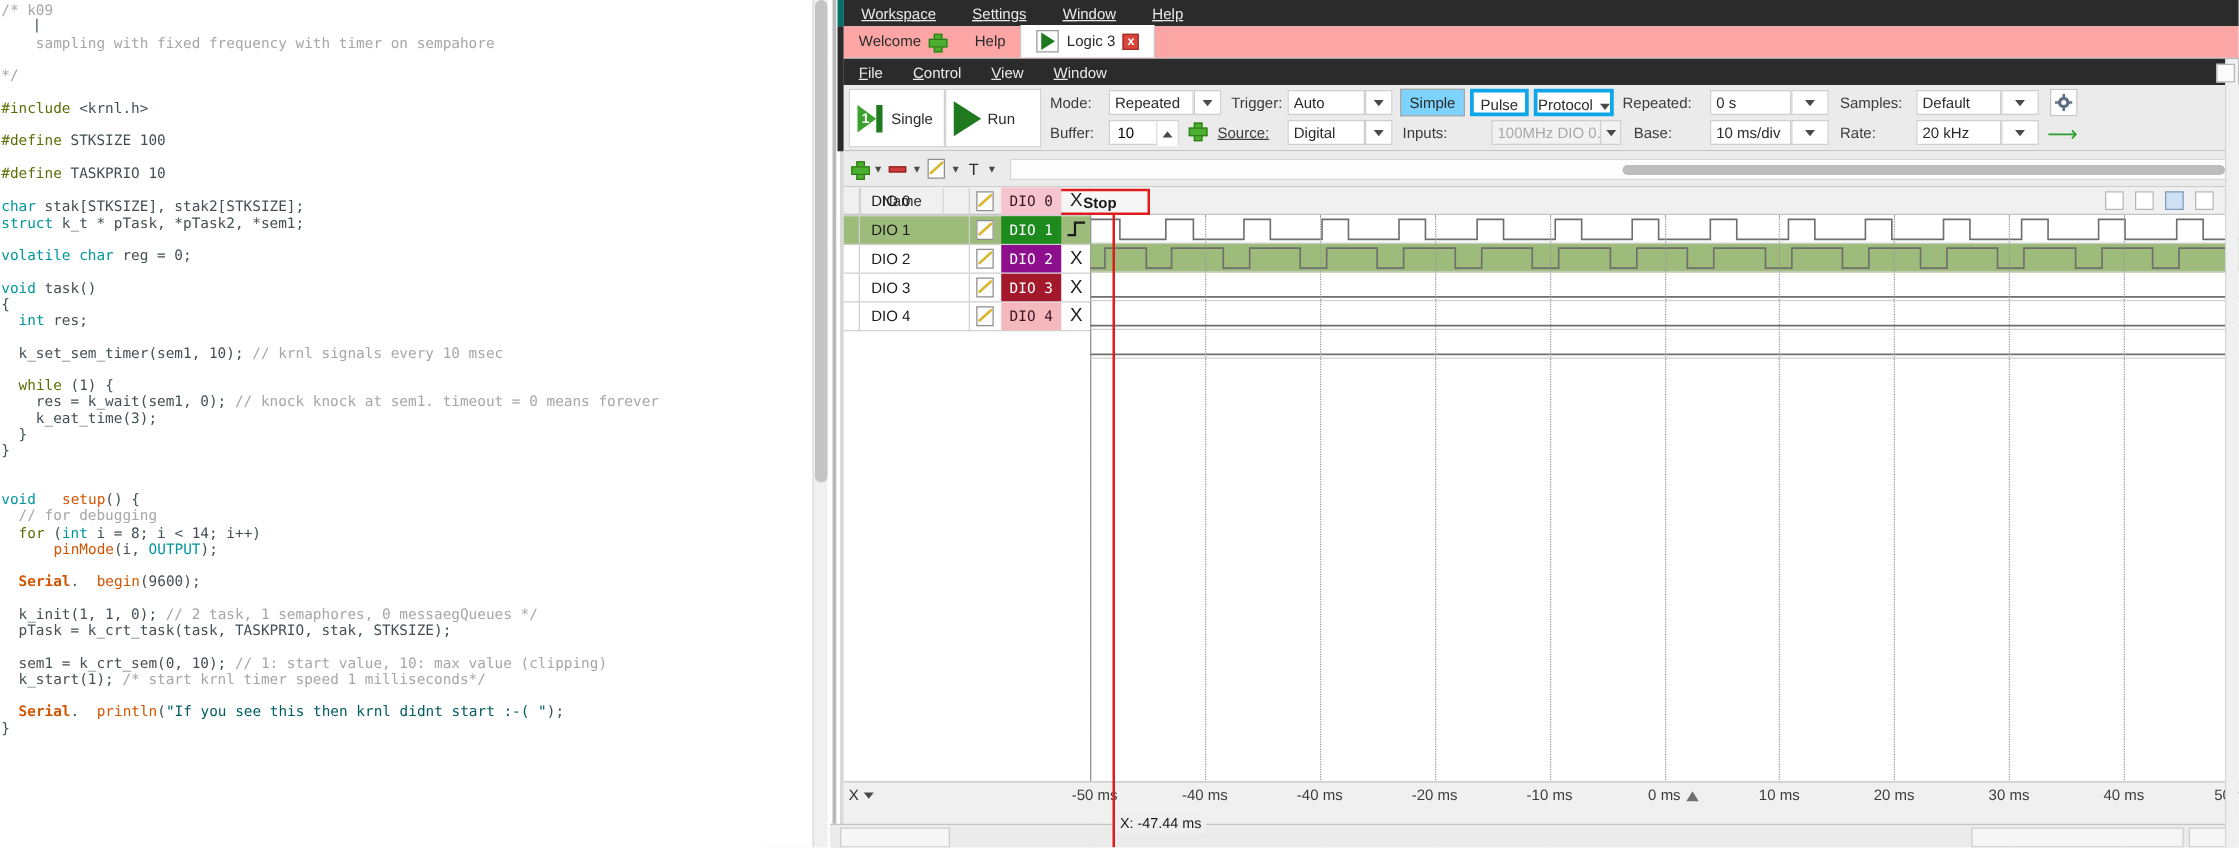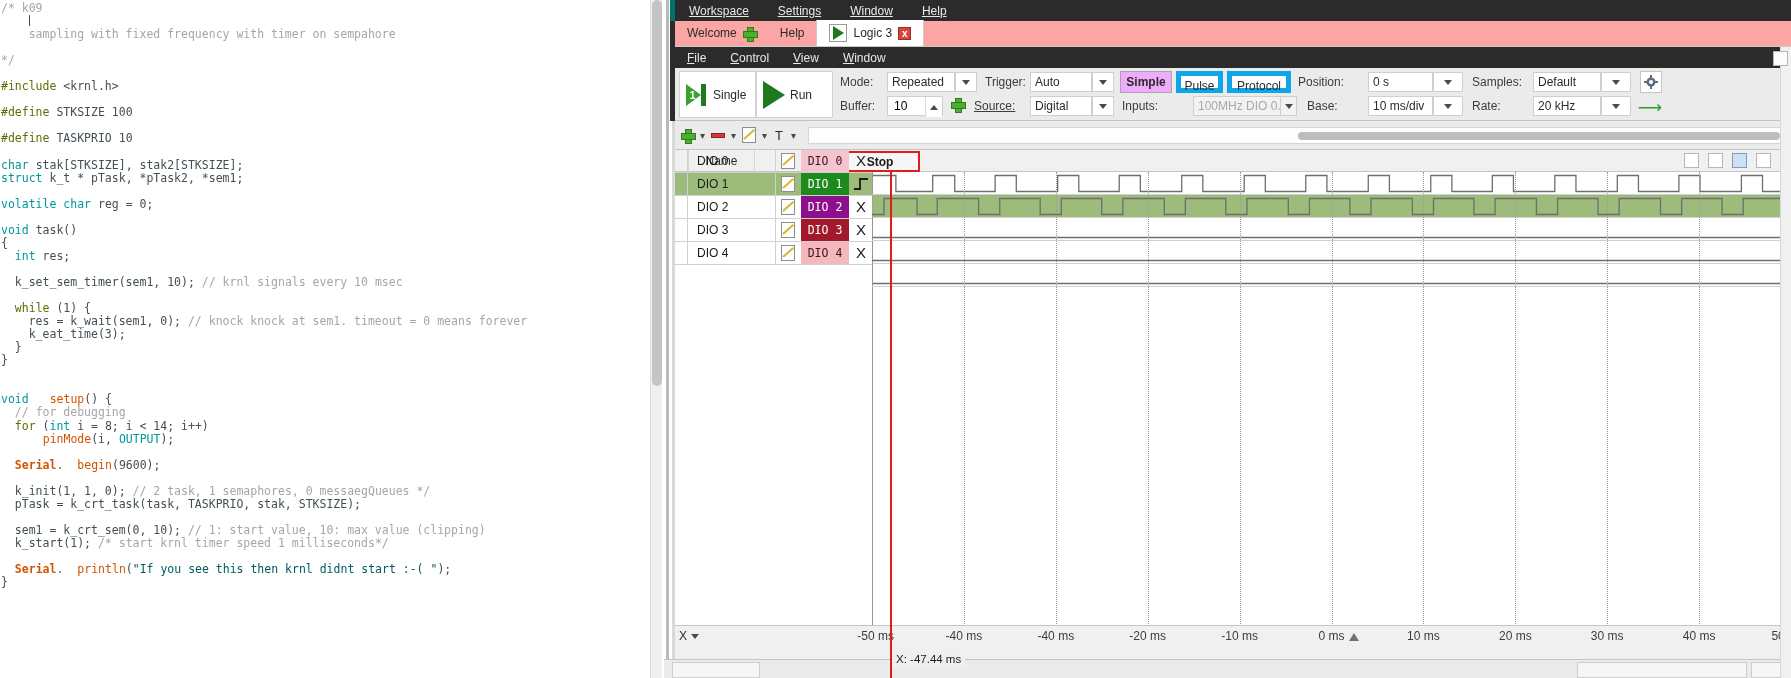--- a/index.html
+++ b/index.html
@@ -144,24 +144,24 @@
   .ipt.ghost{ color:#a8a8a8; background:#f2f2f2; }
   .dd{
     position:absolute; height:20px; width:22px; background:#fff; border:1px solid #cfcfcf;
     display:flex; align-items:center; justify-content:center;
   }
   .chev{
     width:0;height:0;border-left:4px solid transparent;border-right:4px solid transparent;
     border-top:5px solid #4a4a4a; display:inline-block;
   }
   .pbtn{
-    position:absolute; height:22px; background:#ffffff; border:5px solid #0ea5e9;
+    position:absolute; height:22px; background:#ffffff; border:3px solid #0ea5e9;
     font-size:12px; line-height:20px; text-align:center; color:#2b2b2b;
   }
-  .pbtn.pressed{ background:#f0abfc; border:1px solid #a8a8a8;font-weight:bold; }
+  .pbtn.pressed{ background:#7dd3fc; border:1px solid #a8a8a8; }
   .spin{
     position:absolute; height:20px; background:#fff; border:1px solid #cfcfcf;
   }
   .spin .up{
     position:absolute;right:0;top:0;width:17px;height:20px;background:#fff;
     border-left:1px solid #dcdcdc; display:flex;align-items:center;justify-content:center;
   }
   .caret-up{
     width:0;height:0;border-left:4px solid transparent;border-right:4px solid transparent;
     border-bottom:5px solid #4a4a4a;
@@ -386,21 +386,21 @@
         <i class="chev"></i>
       </span>
 
     <span class="pbtn pressed" style="left:445px;top:3px;width:52px;">Simple</span>
     <span class="pbtn" style="left:501px;top:3px;width:47px;">Pulse</span>
     <span class="pbtn" style="left:552px;top:3px;width:64px;">
       <span>Protocol</span>
       <i class="chev" style="margin-left:2px;"></i>
     </span>
 
-    <span class="lab" style="left:623px;top:7px;">Position:</span>
+    <span class="lab" style="left:623px;top:7px;">Repeated:</span>
     <span class="ipt" style="left:693px;top:4px;width:65px;">0 s</span>
     <span class="dd" style="left:758px;top:4px;width:30px;">
         <i class="chev"></i>
       </span>
 
     <span class="lab" style="left:797px;top:7px;">Samples:</span>
     <span class="ipt" style="left:858px;top:4px;width:68px;">Default</span>
     <span class="dd" style="left:926px;top:4px;width:30px;">
         <i class="chev"></i>
       </span>

